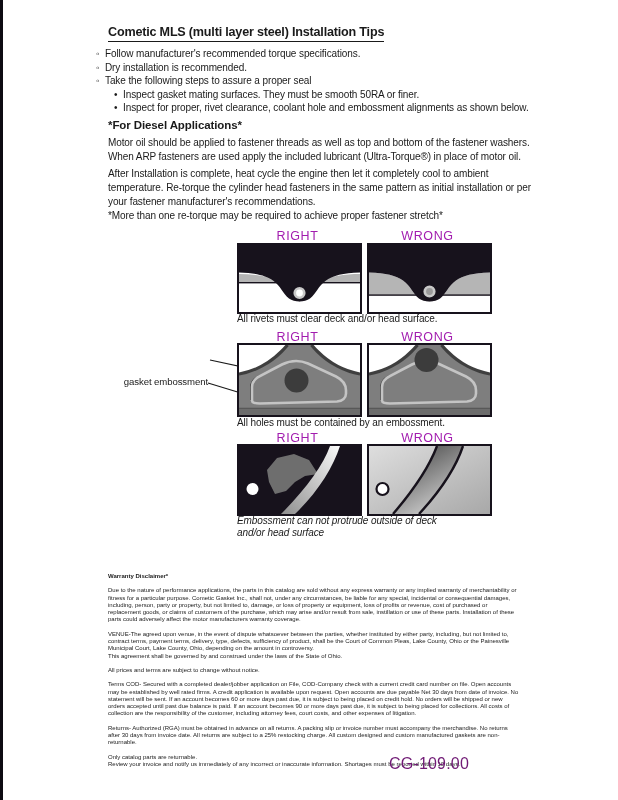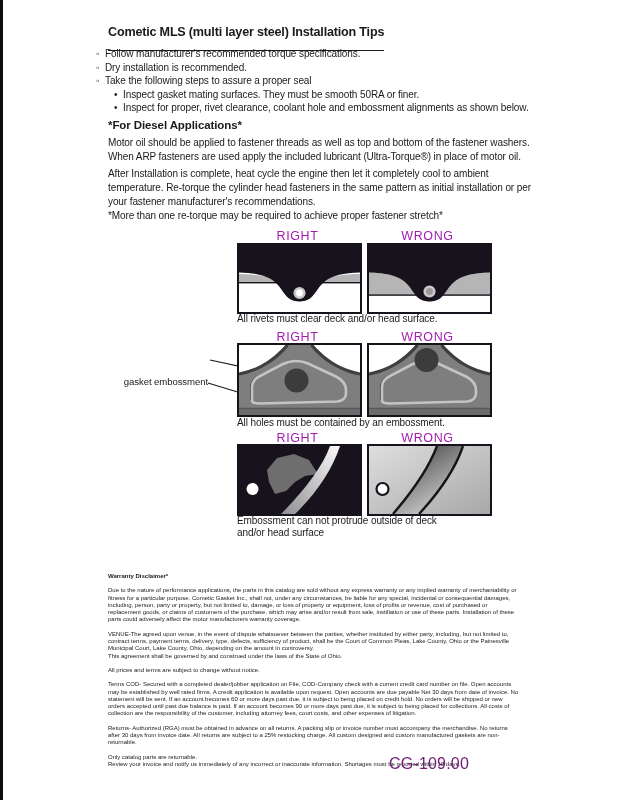--- a/index.html
+++ b/index.html
@@ -5,21 +5,21 @@
   html,body { margin:0; padding:0; background:#ffffff; }
   .page {
     position:relative; width:618px; height:800px; background:#ffffff;
     font-family:"Liberation Sans", sans-serif; color:#1a1a1a; overflow:hidden;
   }
   .edge-bar { position:absolute; left:0; top:0; width:3px; height:800px; background:#0d0a12; }
 
   .page-title {
     position:absolute; left:108px; top:25px;
     font-size:12.6px; font-weight:bold; letter-spacing:-0.2px;
-    border-bottom:1.8px solid #1a1a1a; padding-bottom:11px;
+    border-bottom:1.8px solid #1a1a1a; padding-bottom:2px;
   }
 
   .tips { position:absolute; left:96px; top:47px; width:460px; font-size:10px; line-height:13.5px; letter-spacing:-0.1px; }
   .tip-row { display:flex; }
   .tip-row .mk { width:9px; flex:0 0 9px; text-align:left; }
   .tip-row.sub { margin-left:18px; }
   .tip-row.sub .mk { width:9px; }
 
   .diesel-heading { position:absolute; left:108px; top:119px; font-size:11.5px; font-weight:bold; letter-spacing:-0.1px; }
   .para { position:absolute; left:108px; width:430px; font-size:10px; line-height:13.8px; letter-spacing:-0.1px; }
@@ -27,21 +27,21 @@
   .p2 { top:167px; }
   .pnote { top:209px; }
 
   .dg-label { position:absolute; width:121px; text-align:center; font-size:12.5px; letter-spacing:0.6px; color:#a21caf; }
   .panel { position:absolute; width:121px; height:67px; border:2px solid #17121c; box-sizing:content-box; background:#fff; }
   .panel svg { display:block; width:121px; }
   .dg-caption { position:absolute; left:237px; font-size:10px; line-height:12px; letter-spacing:-0.1px; white-space:pre-line; }
 
   .r1-label { top:229px; }  .r1-panel { top:243px; }   .r1-caption { top:313px; }
   .r2-label { top:330px; }  .r2-panel { top:343px; height:70px; } .r2-caption { top:417px; }
-  .r3-label { top:431px; }  .r3-panel { top:444px; height:68px; } .r3-caption { top:515px; }
+  .r3-label { top:431px; }  .r3-panel { top:444px; height:68px; } .r3-caption { top:515px;font-style:italic; }
   .col-right { left:237px; } .col-wrong { left:367px; }
 
   .ann { position:absolute; text-align:right; font-size:9.6px; line-height:11.5px; letter-spacing:-0.1px; white-space:pre-line; }
   .ann1 { left:98px; top:341px; width:112px; }
   .ann2 { left:96px; top:376px; width:112px; }
   .ann-lines { position:absolute; left:206px; top:350px; }
 
   .disclaimer { position:absolute; left:108px; top:573px; width:412px; font-size:6px; line-height:7.3px; color:#222; }
   .disclaimer .dh { font-weight:bold; margin:0 0 7px 0; }
   .disclaimer p { margin:0 0 7px 0; white-space:pre-line; }

